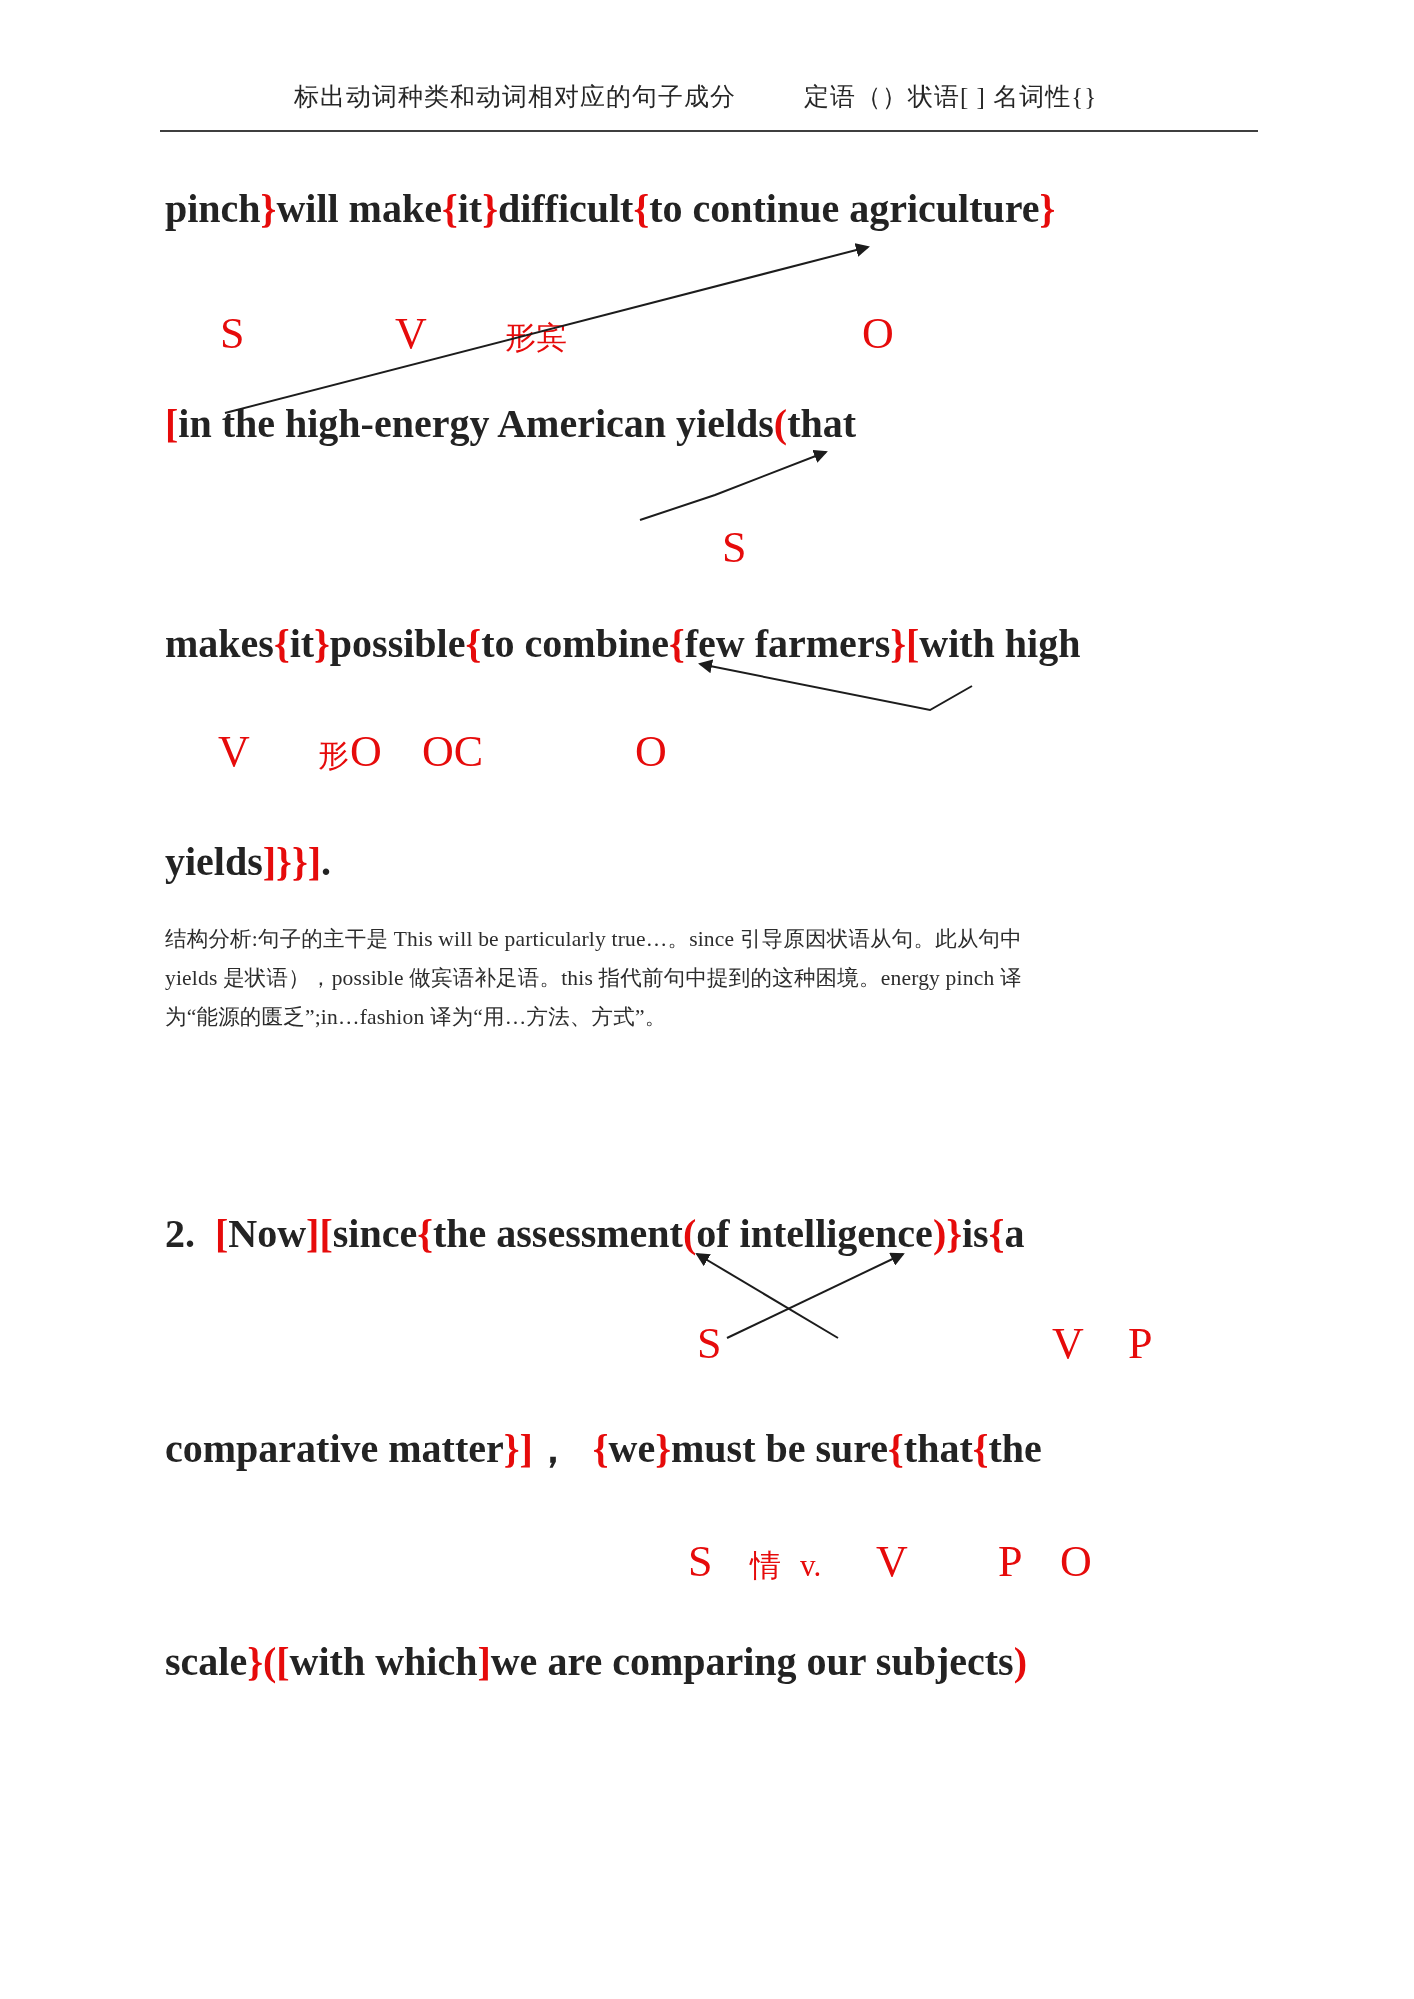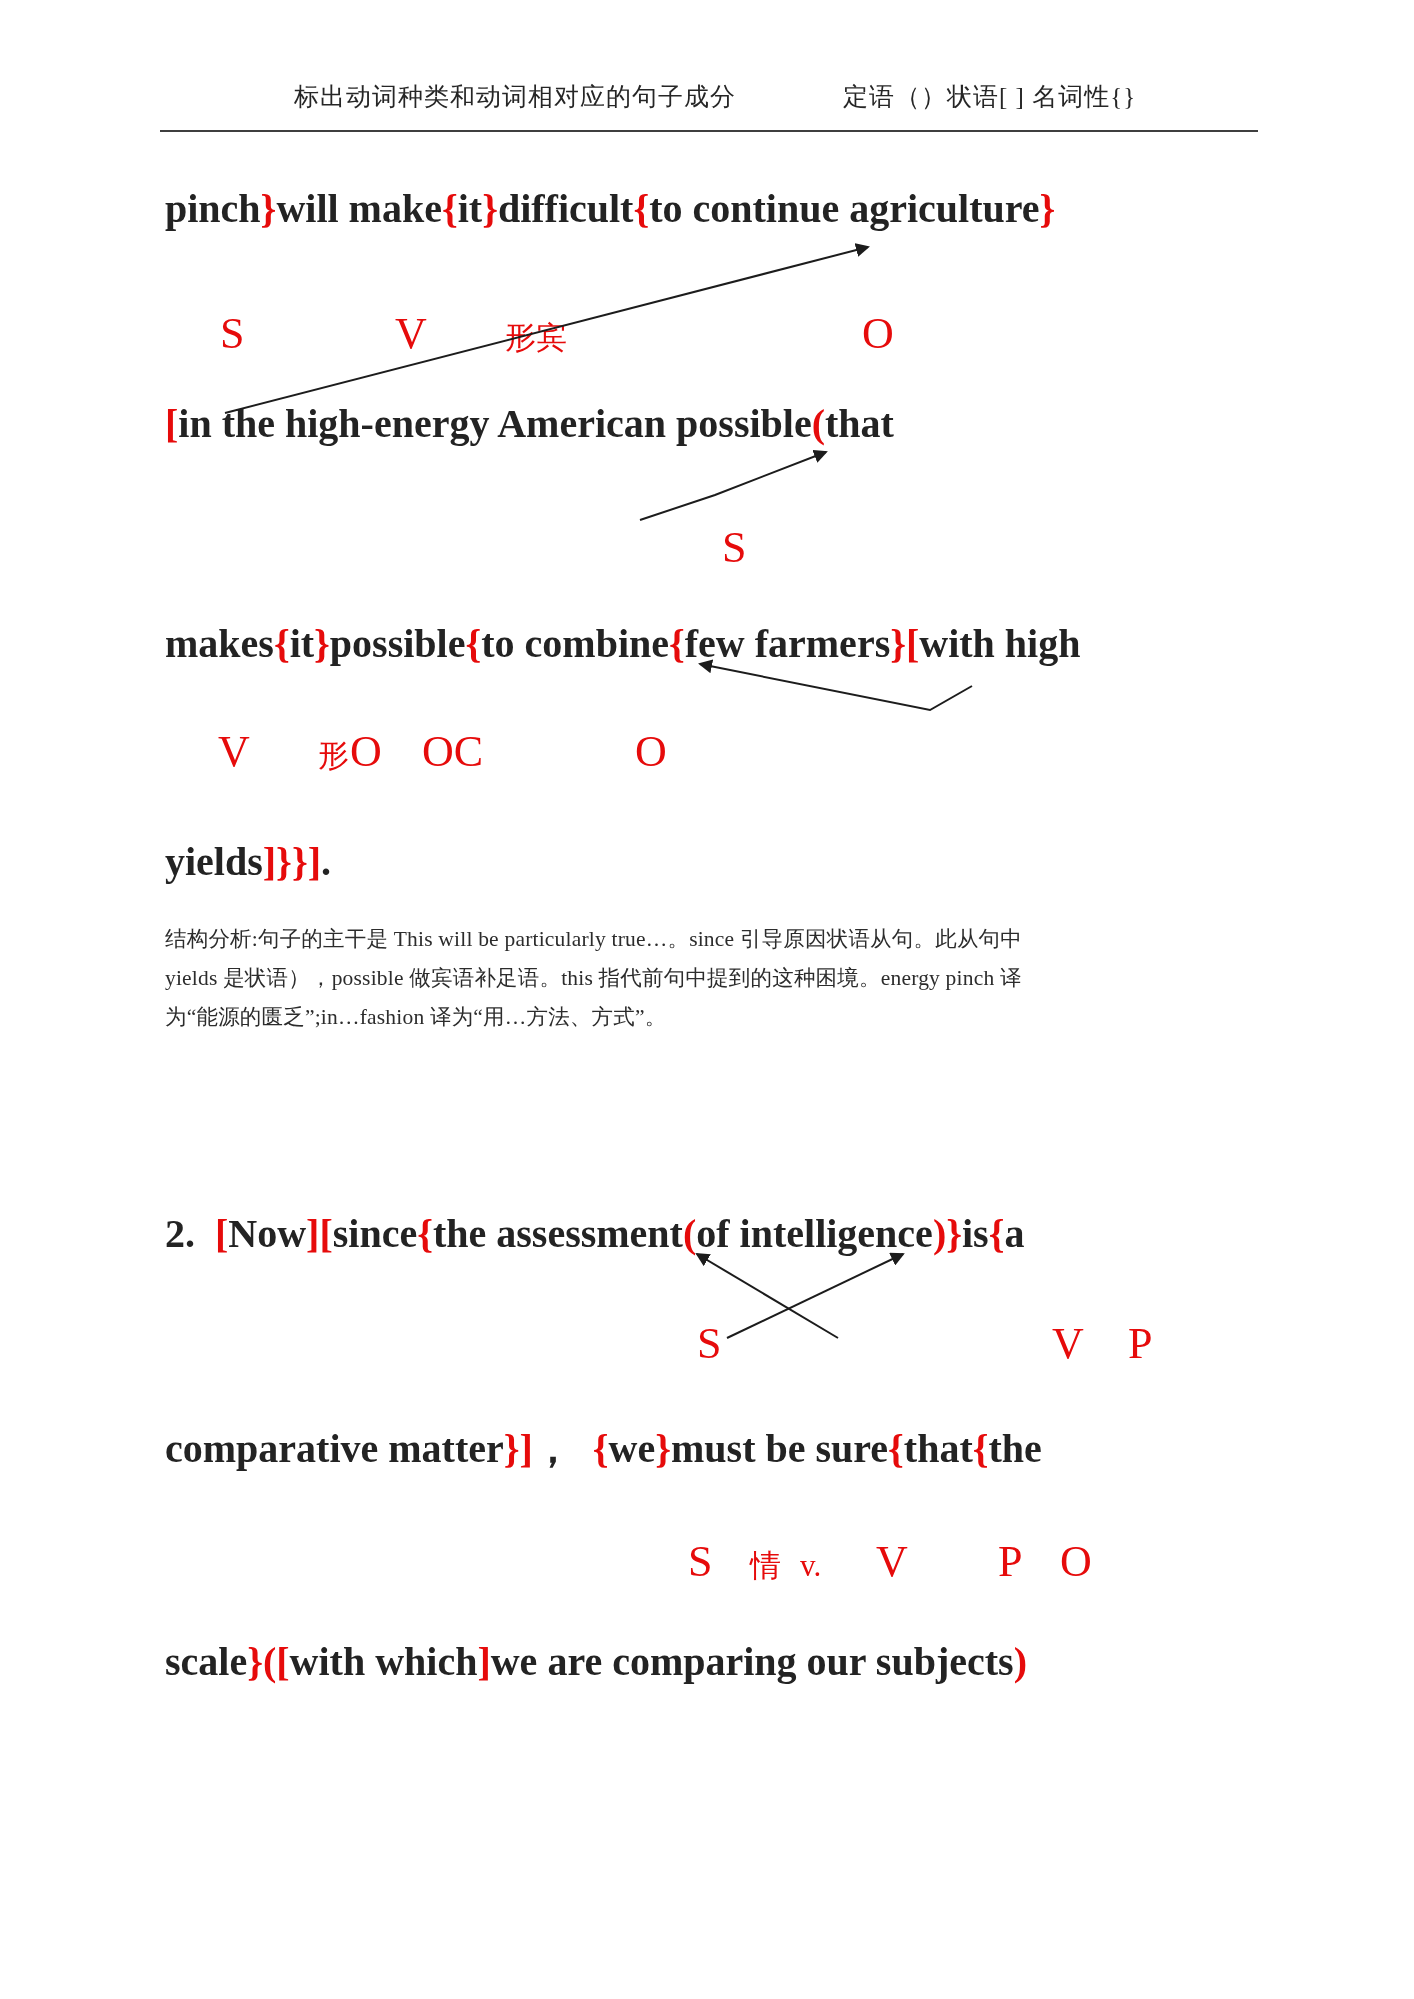--- a/index.html
+++ b/index.html
@@ -4,21 +4,21 @@
 <style>
   * { margin:0; padding:0; box-sizing:border-box; }
   html,body { background:#ffffff; }
   .page {
     position:relative; width:1414px; height:1687px; background:#fff;
     font-family:"Liberation Serif","DejaVu Serif",serif; overflow:hidden;
     color:var(--ink,#232323);
   }
   .hdr { position:absolute; top:80px; font-size:25px; color:#262626; letter-spacing:1px; white-space:pre; }
   .hdr-left  { left:294px; }
-  .hdr-right { left:843px; }
+  .hdr-right { left:804px; }
   .hline { position:absolute; left:160px; top:130px; width:1098px; height:2px; background:#3f3f3f; }
 
   .bigline {
     position:absolute; left:165px; font-size:40px; font-weight:bold;
     line-height:1.2; white-space:pre; color:var(--ink,#232323);
   }
   .bigline .red { color:var(--red,#e60b0b); }
   .bigline .ink { color:var(--ink,#232323);margin-top:42px; }
 
   .annrow { position:absolute; left:0; top:0; width:1414px; height:56px; }
@@ -51,21 +51,21 @@
   <div class="hdr hdr-right">定语（）状语[ ] 名词性{}</div>
   <div class="hline"></div>
 
   <div class="bigline" style="top:185px"><span class="ink">pinch</span><span class="red">}</span><span class="ink">will make</span><span class="red">{</span><span class="ink">it</span><span class="red">}</span><span class="ink">difficult</span><span class="red">{</span><span class="ink">to continue agriculture</span><span class="red">}</span></div>
   <div class="annrow" style="top:310px">
       <span class="red" style="left: 220px; position: absolute;">S</span>
       <span class="red" style="left: 395px; position: absolute;">V</span>
       <span class="red small" style="left: 505px; position: absolute;">形宾</span>
       <span class="red" style="left: 862px; position: absolute;">O</span>
     </div>
-  <div class="bigline" style="top:400px"><span class="red">[</span><span class="ink">in the high-energy American possible</span><span class="red">(</span><span class="ink">that</span></div>
+  <div class="bigline" style="top:400px"><span class="red">[</span><span class="ink">in the high-energy American yields</span><span class="red">(</span><span class="ink">that</span></div>
   <div class="annrow" style="top:524px">
       <span class="red" style="left: 722px; position: absolute;">S</span>
     </div>
   <div class="bigline" style="top:620px"><span class="ink">makes</span><span class="red">{</span><span class="ink">it</span><span class="red">}</span><span class="ink">possible</span><span class="red">{</span><span class="ink">to combine</span><span class="red">{</span><span class="ink">few farmers</span><span class="red">}</span><span class="red">[</span><span class="ink">with high</span></div>
   <div class="annrow" style="top:728px">
       <span class="red" style="left: 218px; position: absolute;">V</span>
       <span class="red small" style="left: 318px; position: absolute;">形</span>
       <span class="red" style="left: 350px; position: absolute;">O</span>
       <span class="red" style="left: 422px; position: absolute;">OC</span>
       <span class="red" style="left: 635px; position: absolute;">O</span>

